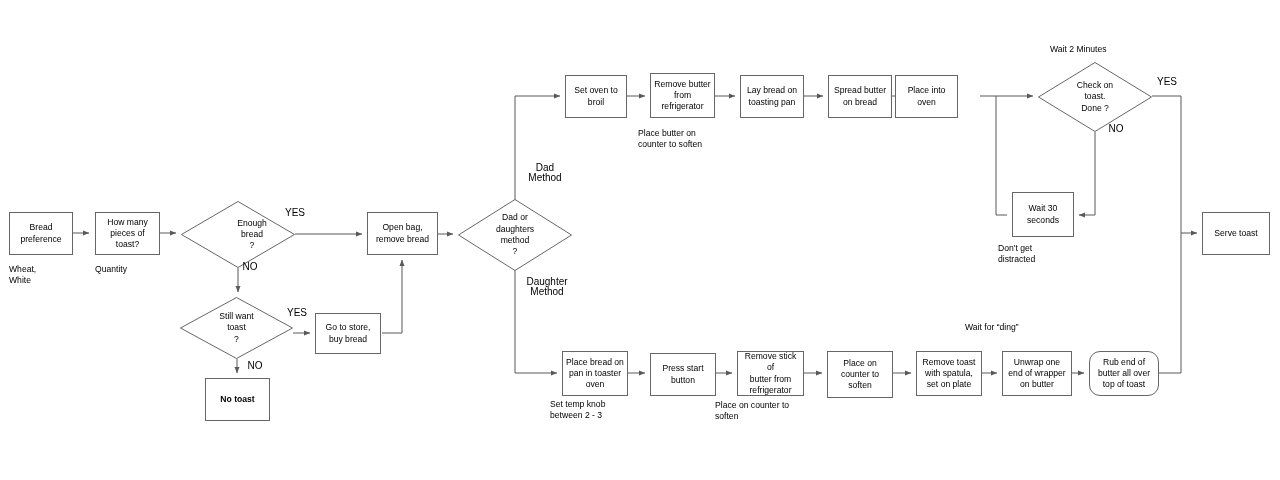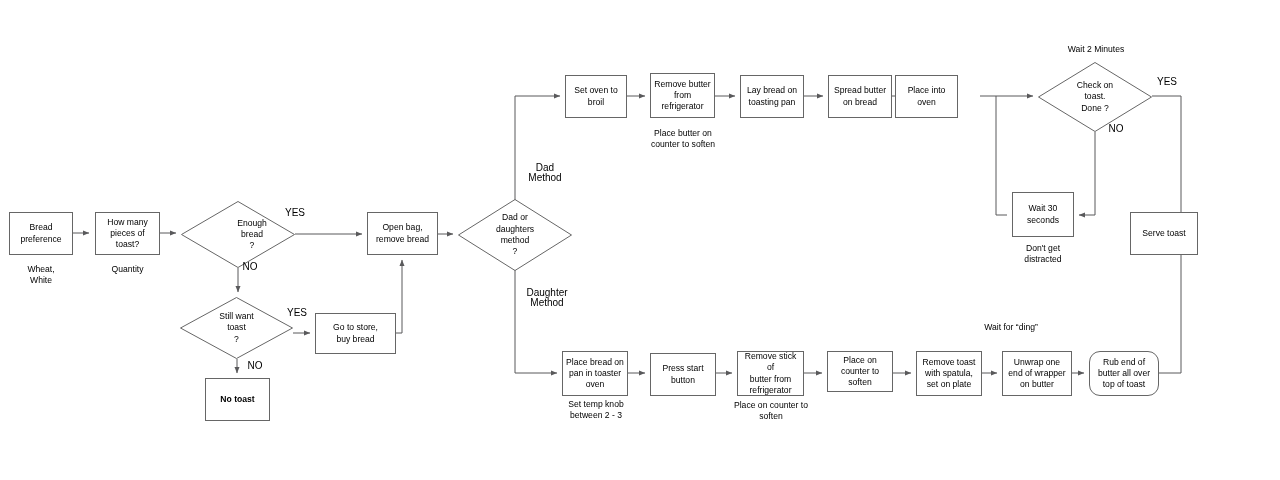--- a/index.html
+++ b/index.html
@@ -52,21 +52,20 @@
     left: 0;
     top: 0;
     width: 100%;
     height: 100%;
     z-index: -1;
   }
   .note {
     position: absolute;
     font-size: 8.6px;
     line-height: 11.3px;
-    text-align: center;
     color: #000;
     z-index: 2;
     white-space: pre-line;
   }
   .edge-label {
     position: absolute;
     font-size: 10px;
     line-height: 10px;
     color: #000;
     z-index: 3;
@@ -136,21 +135,21 @@
         <svg class="diamond-shape" viewBox="0 0 113 62" preserveAspectRatio="none">
           <polygon points="56.5,0.5 112.5,31 56.5,61.5 0.5,31" fill="#ffffff" stroke="#666666" stroke-width="1"></polygon>
         </svg>
         <span style="white-space: pre-line; position: relative;">Still want
 toast
 ?</span>
       </div>
       <div class="node process" style="left: 205px; top: 378px; width: 65px; height: 43px;">
         <span style="white-space: pre-line; position: relative; font-weight: bold;">No toast</span>
       </div>
-      <div class="node process" style="left: 315px; top: 313px; width: 81px; height: 41px;">
+      <div class="node process" style="left: 315px; top: 313px; width: 66px; height: 41px;">
         <span style="white-space: pre-line; position: relative;">Go to store,
 buy bread</span>
       </div>
       <div class="node process" style="left: 367px; top: 212px; width: 71px; height: 43px;">
         <span style="white-space: pre-line; position: relative;">Open bag,
 remove bread</span>
       </div>
       <div class="node decision" style="left: 458px; top: 199px; width: 114px; height: 72px;">
         <svg class="diamond-shape" viewBox="0 0 114 72" preserveAspectRatio="none">
           <polygon points="57,0.5 113.5,36 57,71.5 0.5,36" fill="#ffffff" stroke="#666666" stroke-width="1"></polygon>
@@ -185,38 +184,38 @@
           <polygon points="57,0.5 113.5,35 57,69.5 0.5,35" fill="#ffffff" stroke="#666666" stroke-width="1"></polygon>
         </svg>
         <span style="white-space: pre-line; position: relative;">Check on
 toast.
 Done ?</span>
       </div>
       <div class="node process" style="left: 1012px; top: 192px; width: 62px; height: 45px;">
         <span style="white-space: pre-line; position: relative;">Wait 30
 seconds</span>
       </div>
-      <div class="node process" style="left: 1130px; top: 212px; width: 68px; height: 43px;">
+      <div class="node process" style="left: 1202px; top: 212px; width: 68px; height: 43px;">
         <span style="white-space: pre-line; position: relative;">Serve toast</span>
       </div>
       <div class="node process" style="left: 562px; top: 351px; width: 66px; height: 45px;">
         <span style="white-space: pre-line; position: relative;">Place bread on
 pan in toaster
 oven</span>
       </div>
       <div class="node process" style="left: 650px; top: 353px; width: 66px; height: 43px;">
         <span style="white-space: pre-line; position: relative;">Press start
 button</span>
       </div>
       <div class="node process" style="left: 737px; top: 351px; width: 67px; height: 45px;">
         <span style="white-space: pre-line; position: relative;">Remove stick of
 butter from
 refrigerator</span>
       </div>
-      <div class="node process" style="left: 827px; top: 351px; width: 66px; height: 41px;">
+      <div class="node process" style="left: 827px; top: 351px; width: 66px; height: 47px;">
         <span style="white-space: pre-line; position: relative;">Place on
 counter to
 soften</span>
       </div>
       <div class="node process" style="left: 916px; top: 351px; width: 66px; height: 45px;">
         <span style="white-space: pre-line; position: relative;">Remove toast
 with spatula,
 set on plate</span>
       </div>
       <div class="node process" style="left: 1002px; top: 351px; width: 70px; height: 45px;">
@@ -245,19 +244,19 @@
 soften</div>
       <div class="note" style="left: 965px; top: 322px; width: 92px;">Wait for “ding”</div>
     </div>
   <div id="edge-labels-layer">
       <div class="edge-label" style="left: 283px; top: 208px; width: 24px;">YES</div>
       <div class="edge-label" style="left: 240px; top: 262px; width: 20px;">NO</div>
       <div class="edge-label" style="left: 285px; top: 308px; width: 24px;">YES</div>
       <div class="edge-label" style="left: 245px; top: 361px; width: 20px;">NO</div>
       <div class="edge-label" style="left: 525px; top: 163px; width: 40px;">Dad
 Method</div>
-      <div class="edge-label" style="left: 521px; top: 277px; width: 52px; margin-top: 11px;">Daughter
+      <div class="edge-label" style="left: 521px; top: 277px; width: 52px;">Daughter
 Method</div>
       <div class="edge-label" style="left: 1155px; top: 77px; width: 24px;">YES</div>
       <div class="edge-label" style="left: 1106px; top: 124px; width: 20px;">NO</div>
     </div>
 
 </div>
 
 </body></html>

